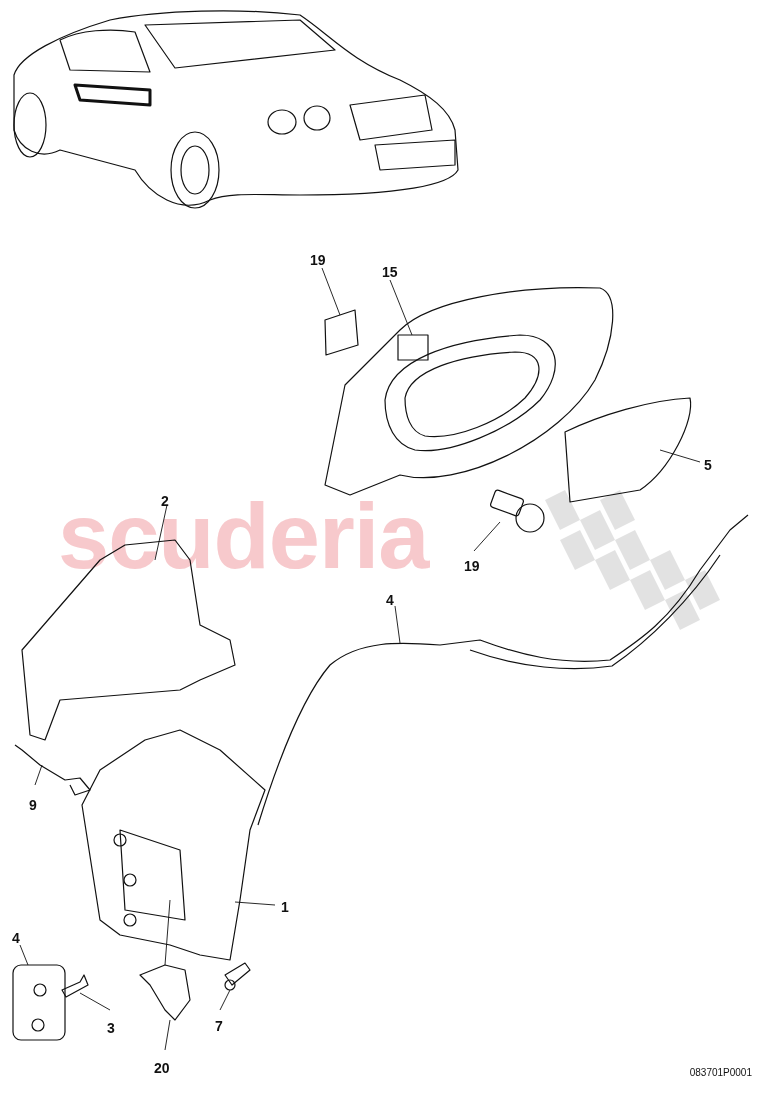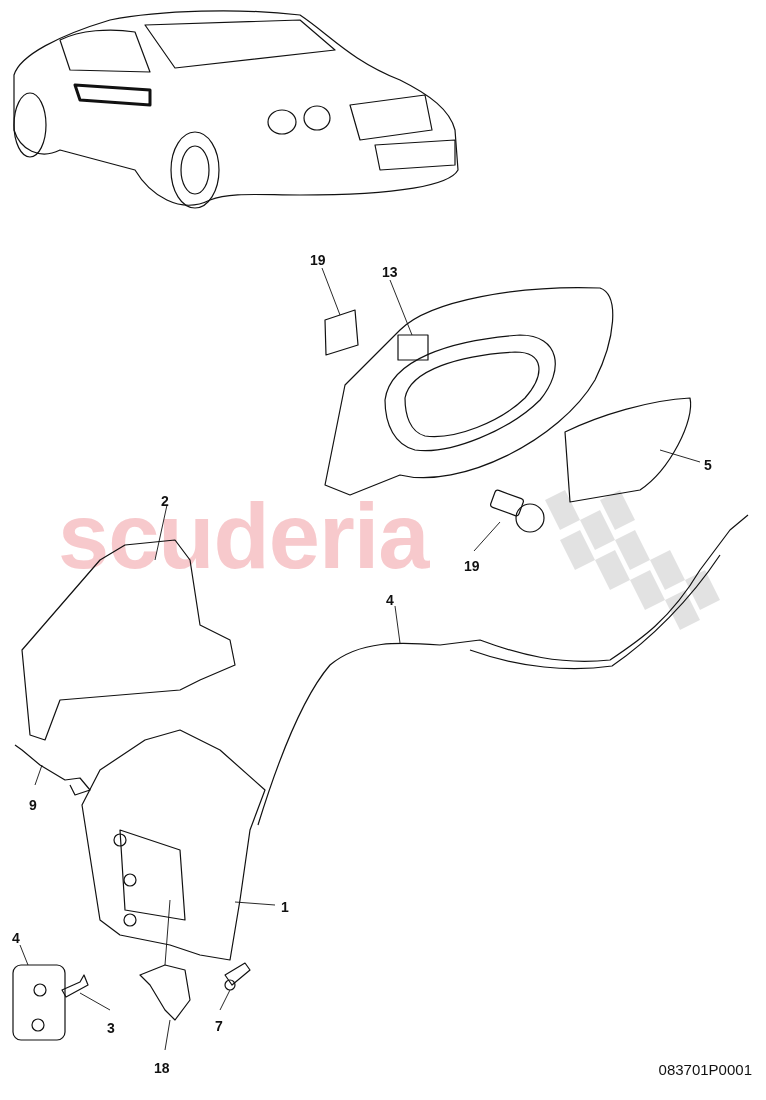--- a/index.html
+++ b/index.html
@@ -1,21 +1,21 @@
 <!DOCTYPE html>
 <html><head>
 <meta charset="utf-8">
 <style>
   html,body{margin:0;padding:0;background:#fff;}
   body{width:766px;height:1100px;position:relative;overflow:hidden;font-family:"Liberation Sans",sans-serif;}
   #diagram{position:absolute;left:0;top:0;width:766px;height:1100px;}
   .callout{position:absolute;font-family:"Liberation Sans",sans-serif;font-weight:bold;font-size:14px;color:#111;line-height:1;}
   .wm-main{position:absolute;left:58px;top:490px;font-family:"Liberation Sans",sans-serif;font-weight:bold;font-size:92px;color:#f7c9cc;letter-spacing:-1px;line-height:1;text-align:right;}
   .wm-sub{position:absolute;left:300px;top:585px;font-family:"Liberation Sans",sans-serif;font-size:34px;color:#d9d9d9;letter-spacing:46px;line-height:1;}
-  .figno{position:absolute;right:14px;bottom:22px;font-family:"Liberation Sans",sans-serif;font-size:15px;color:#111;}
+  .figno{position:absolute;right:14px;bottom:22px;font-family:"Liberation Sans",sans-serif;font-size:10px;color:#111;}
 </style>
 </head>
 <body>
 
 <div id="diagram">
 
   <div class="wm-main">scuderia</div>
 
   <svg width="766" height="1100" viewBox="0 0 766 1100" style="position:absolute;left:0;top:0">
 
@@ -108,20 +108,20 @@
     </g>
   </svg>
 
   <div class="callout" style="left:281px;top:900px">1</div>
   <div class="callout" style="left:161px;top:494px">2</div>
   <div class="callout" style="left:107px;top:1021px">3</div>
   <div class="callout" style="left:12px;top:931px">4</div>
   <div class="callout" style="left:704px;top:458px">5</div>
   <div class="callout" style="left:215px;top:1019px">7</div>
   <div class="callout" style="left:29px;top:798px">9</div>
-  <div class="callout" style="left:382px;top:265px">13</div>
+  <div class="callout" style="left:382px;top:265px">15</div>
   <div class="callout" style="left:386px;top:593px">4</div>
   <div class="callout" style="left:464px;top:559px">19</div>
   <div class="callout" style="left:310px;top:253px">19</div>
-  <div class="callout" style="left:154px;top:1061px">18</div>
+  <div class="callout" style="left:154px;top:1061px">20</div>
 
   <div class="figno">083701P0001</div>
 </div>
 
 </body></html>

